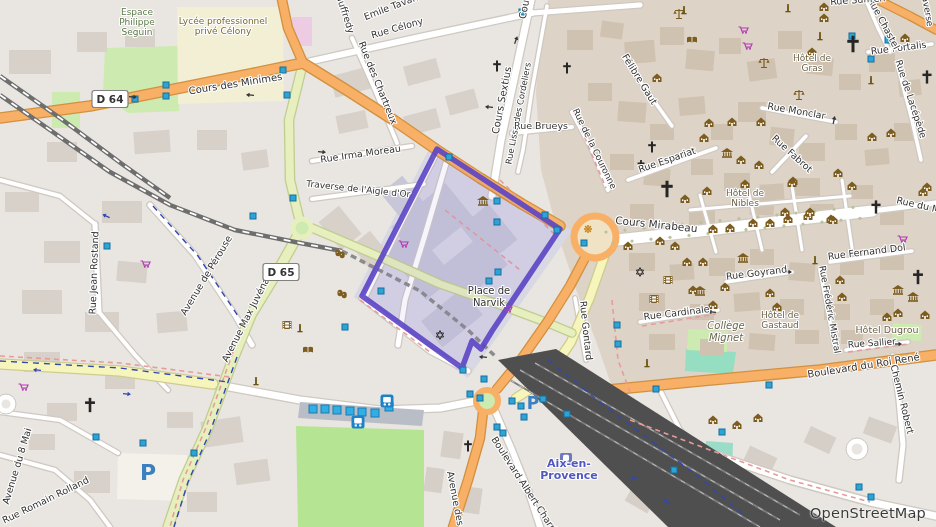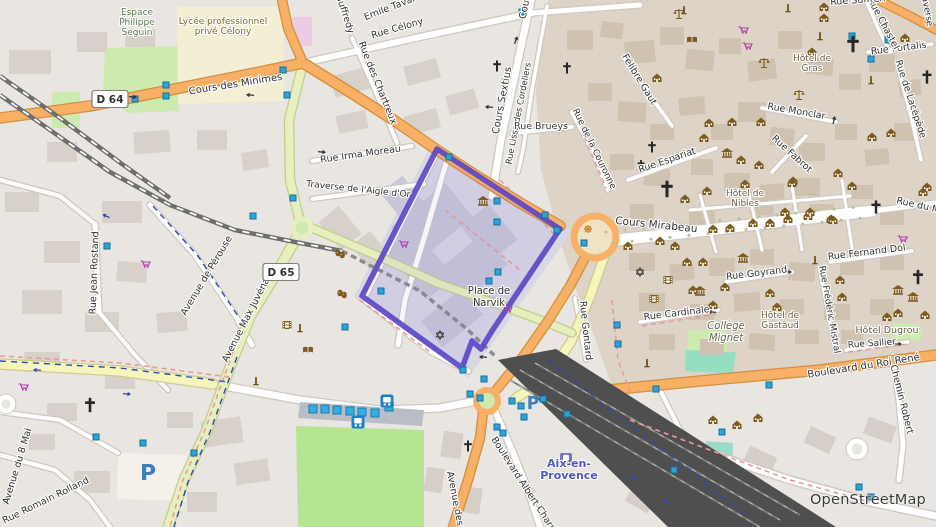--- a/index.html
+++ b/index.html
@@ -1,18 +1,18 @@
 <!DOCTYPE html>
 <html><head>
 <meta charset="utf-8">
 <style>
   html,body{margin:0;padding:0;background:#e9e5e0;font-family:"DejaVu Sans","Liberation Sans",sans-serif;}
   .viewport{position:relative;width:936px;height:527px;overflow:hidden;background:#e9e5e0;}
   svg{display:block;}
-  .attribution{position:absolute;right:10px;bottom:20px;font-size:14.5px;color:#3a3a3a;
+  .attribution{position:absolute;right:10px;bottom:6px;font-size:14.5px;color:#3a3a3a;
     text-shadow:0 0 2px #fff,0 0 2px #fff;letter-spacing:.2px;}
   svg text{font-family:"DejaVu Sans","Liberation Sans",sans-serif;}
 </style>
 </head>
 <body>
 
 <div class="viewport">
   <svg id="map-svg" width="936" height="527" viewBox="0 0 936 527">
       <rect x="0" y="0" width="936" height="527" fill="#e9e5e0"></rect>
       <g>

